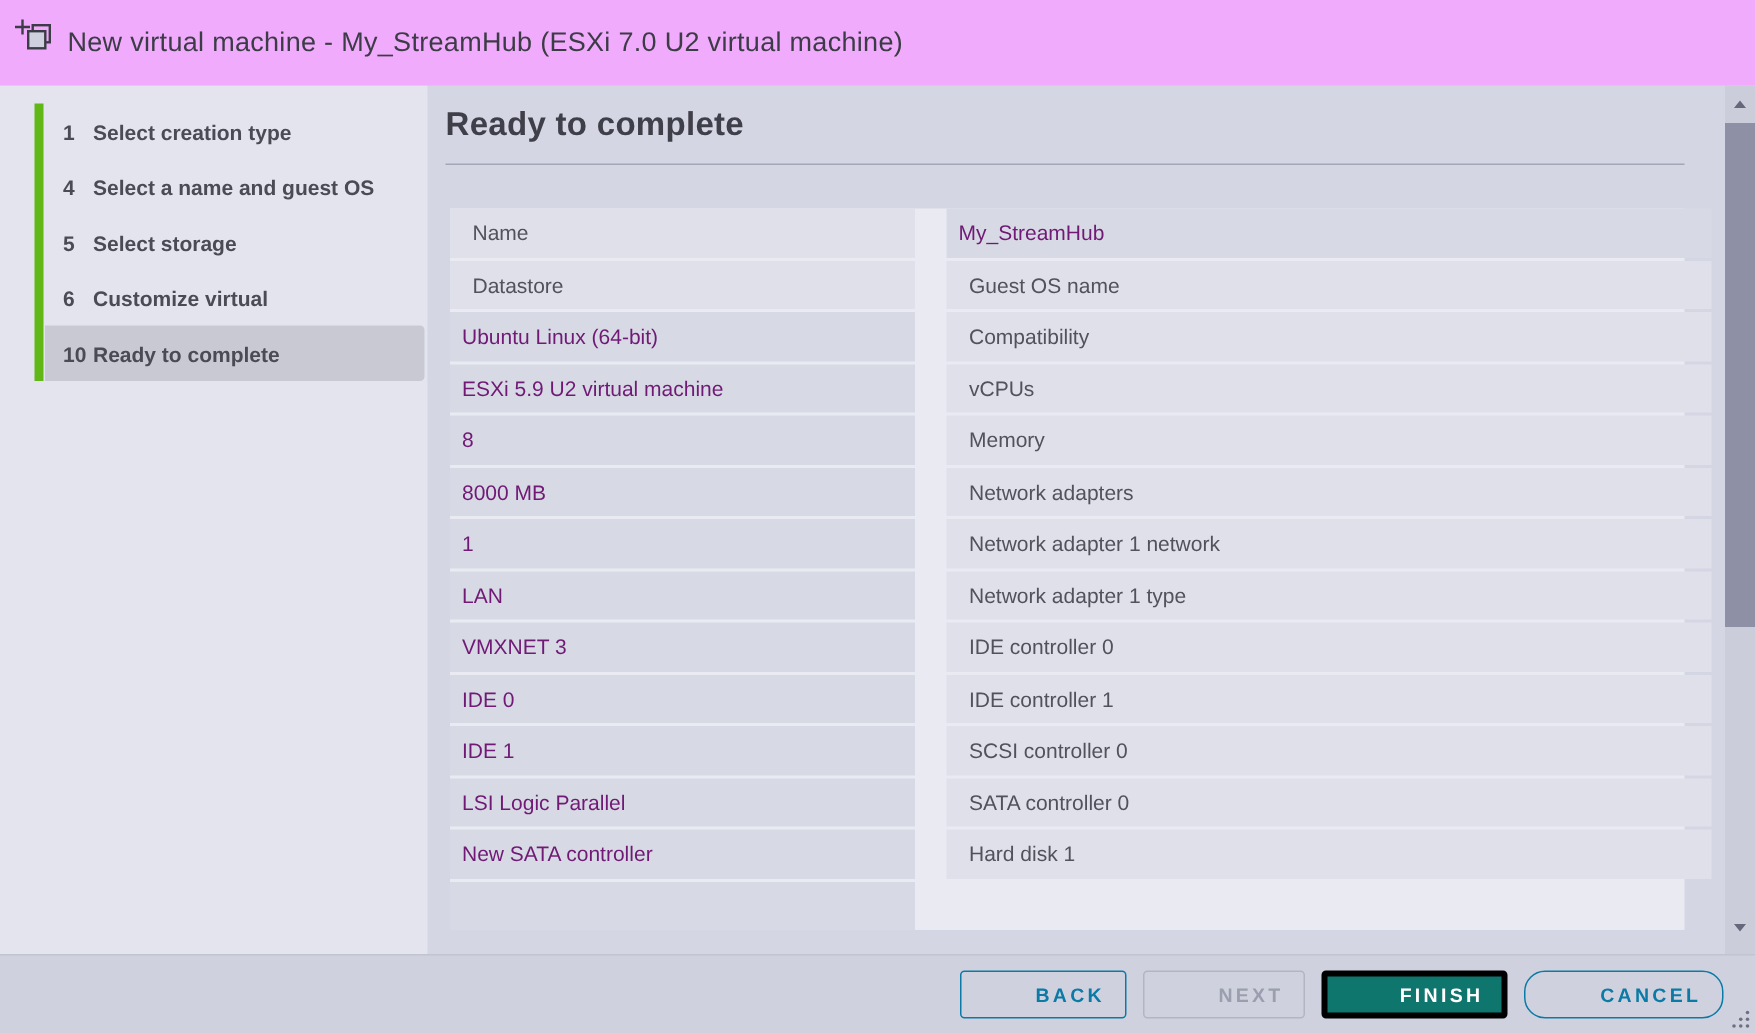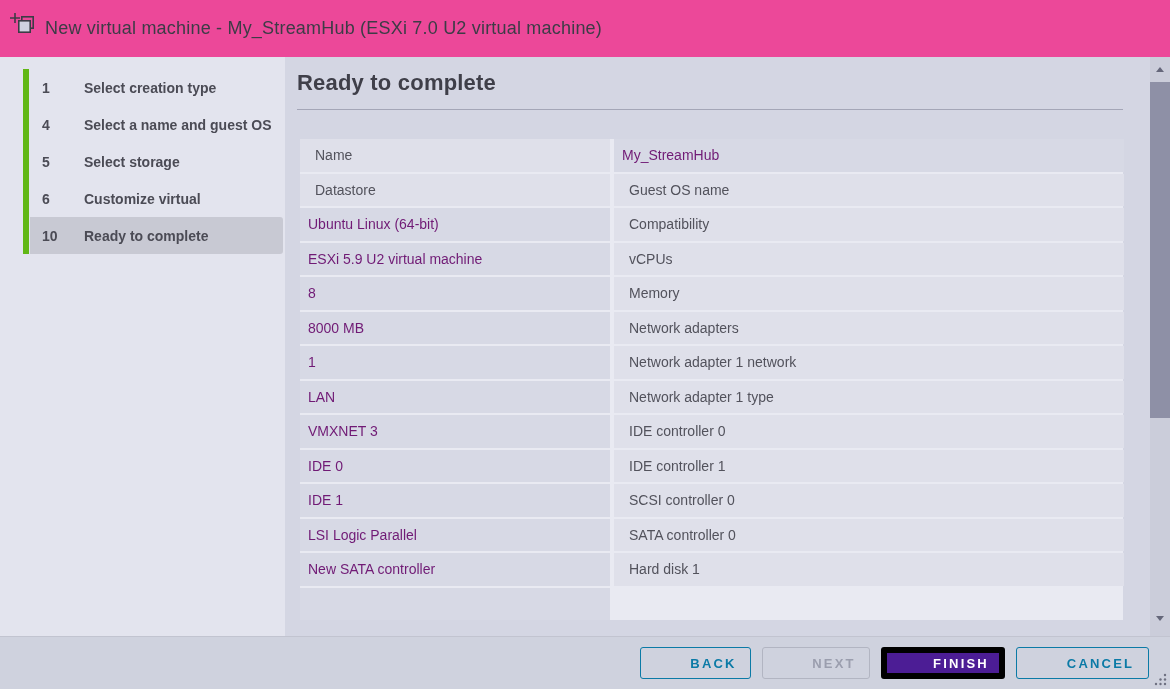--- a/index.html
+++ b/index.html
@@ -7,21 +7,21 @@
   body {
     font-family: "Liberation Sans", sans-serif;
     background: #d4d6e3;
     position: relative;
     color: #4a4a54;
   }
 
   
   .titlebar {
     height: 57px;
-    background: #ec4899;
+    background: #f0abfc;
     display: flex;
     align-items: center;
     padding-left: 8px;
   }
   .titlebar .vm-icon { margin: 0 8px 4px 2px; flex: 0 0 auto; }
   .titlebar .title-text {
     font-size: 18px;
     color: #3c3c46;
     letter-spacing: 0.2px;
     white-space: nowrap;
@@ -62,21 +62,21 @@
     font-weight: 600;
     color: #4b4b55;
     cursor: pointer;
     width: 253px;
   }
   .step-item.active {
     background: #c8c9d3;
     border-radius: 0 3px 3px 0;
   }
   .step-num { min-width: 20px; flex: 0 0 auto; }
-  .step-label { margin-left: 22px; white-space: nowrap; }
+  .step-label { margin-left: 0; white-space: nowrap; }
 
   
   .main {
     flex: 1;
     padding: 13px 47px 0 12px;
     overflow: hidden;
   }
   .page-title {
     font-size: 22px;
     font-weight: 600;
@@ -95,21 +95,21 @@
     margin: 0;
   }
 
   
   .settings-table {
     margin: 29px 0 0 3px;
     width: 823px;
     display: grid;
     grid-template-columns: 310px 510px;
     grid-auto-rows: 32.5px;
-    gap: 2px 4px;
+    gap: 2px 21px;
     background: #e9eaf2;
     font-size: 14px;
   }
   .cell {
     display: flex;
     align-items: center;
     white-space: nowrap;
     overflow: hidden;
   }
   .cell.label {
@@ -186,28 +186,28 @@
   .btn.outline {
     border: 1px solid #0b7aa6;
     color: #0b7aa6;
   }
   .btn.disabled {
     border: 1px solid #b2b5c2;
     color: #9b9eae;
     cursor: default;
   }
   .btn.primary {
-    border: 6px solid #000000;
-    background: #4c1d95;
+    border: 4px solid #000000;
+    background: #0f766e;
     color: #ffffff;
   }
   .btn-back { width: 111px; }
   .btn-next { width: 108px; }
   .btn-finish { width: 124px; }
-  .btn-cancel { width: 133px; }
+  .btn-cancel { width: 133px; border-radius: 14px; }
 
   .resize-grip {
     position: absolute;
     right: 2px; bottom: 2px;
     width: 16px; height: 16px;
     cursor: nwse-resize;
   }
 </style>
 </head>
 <body>

